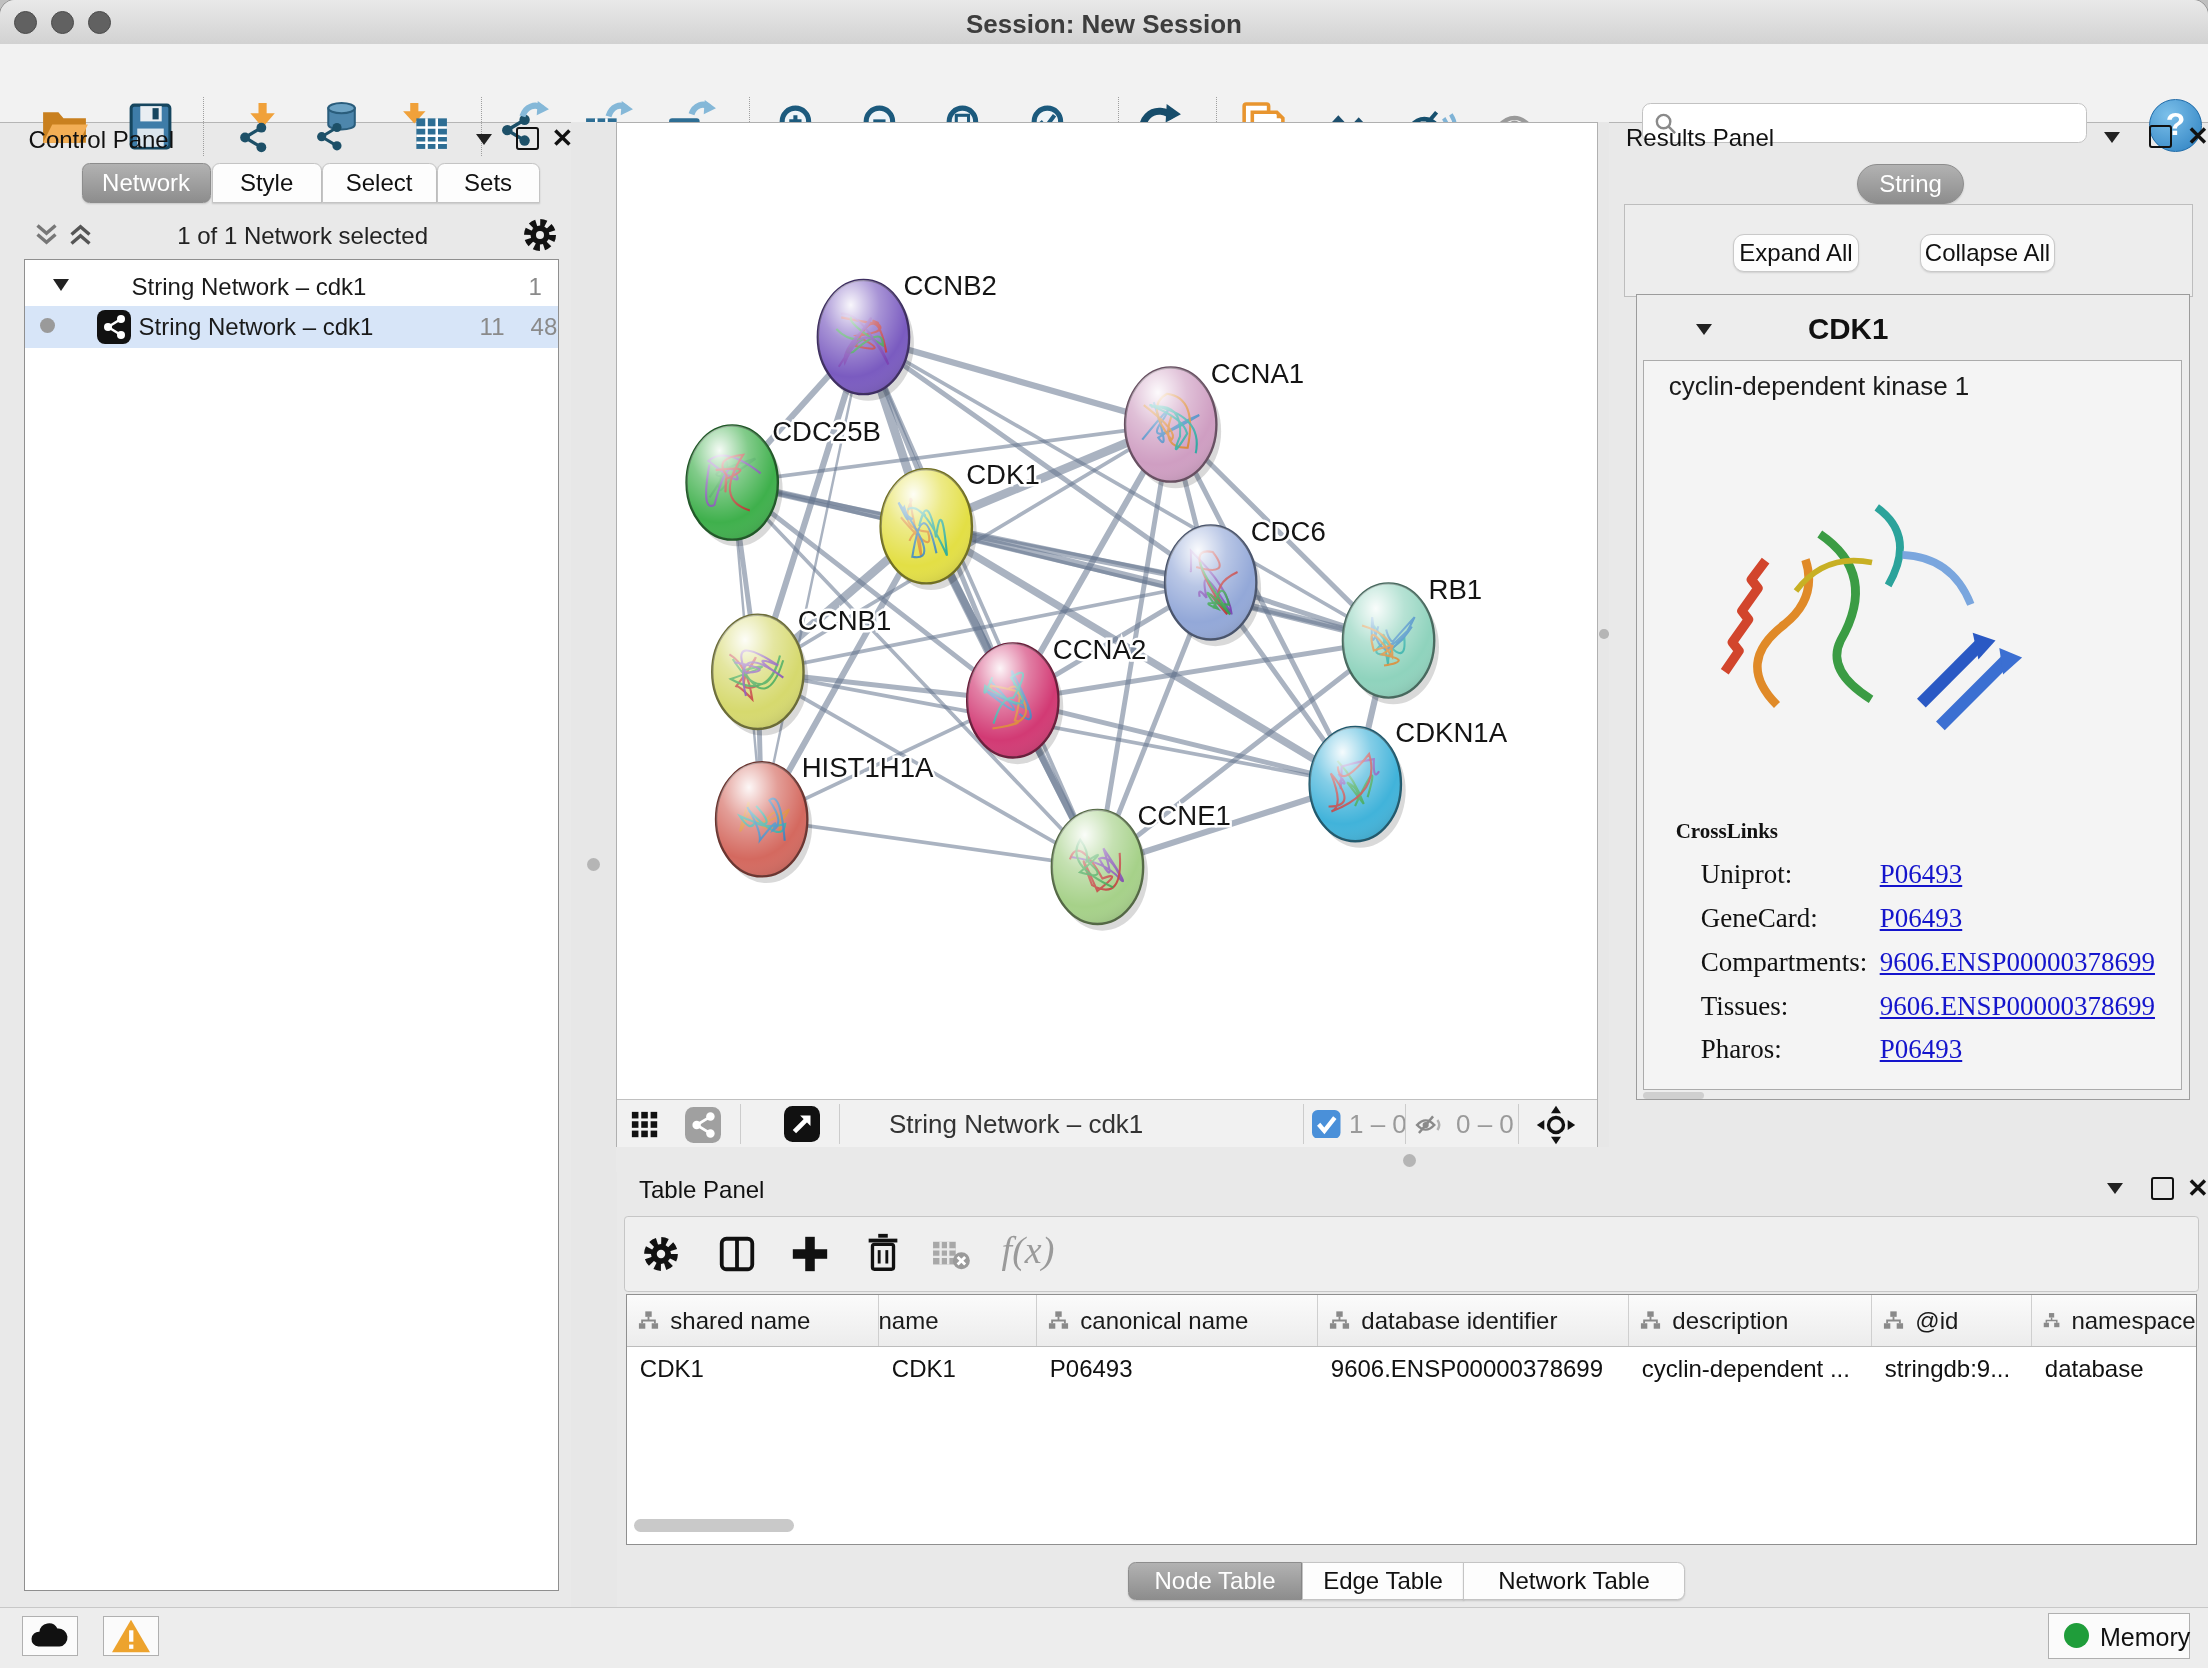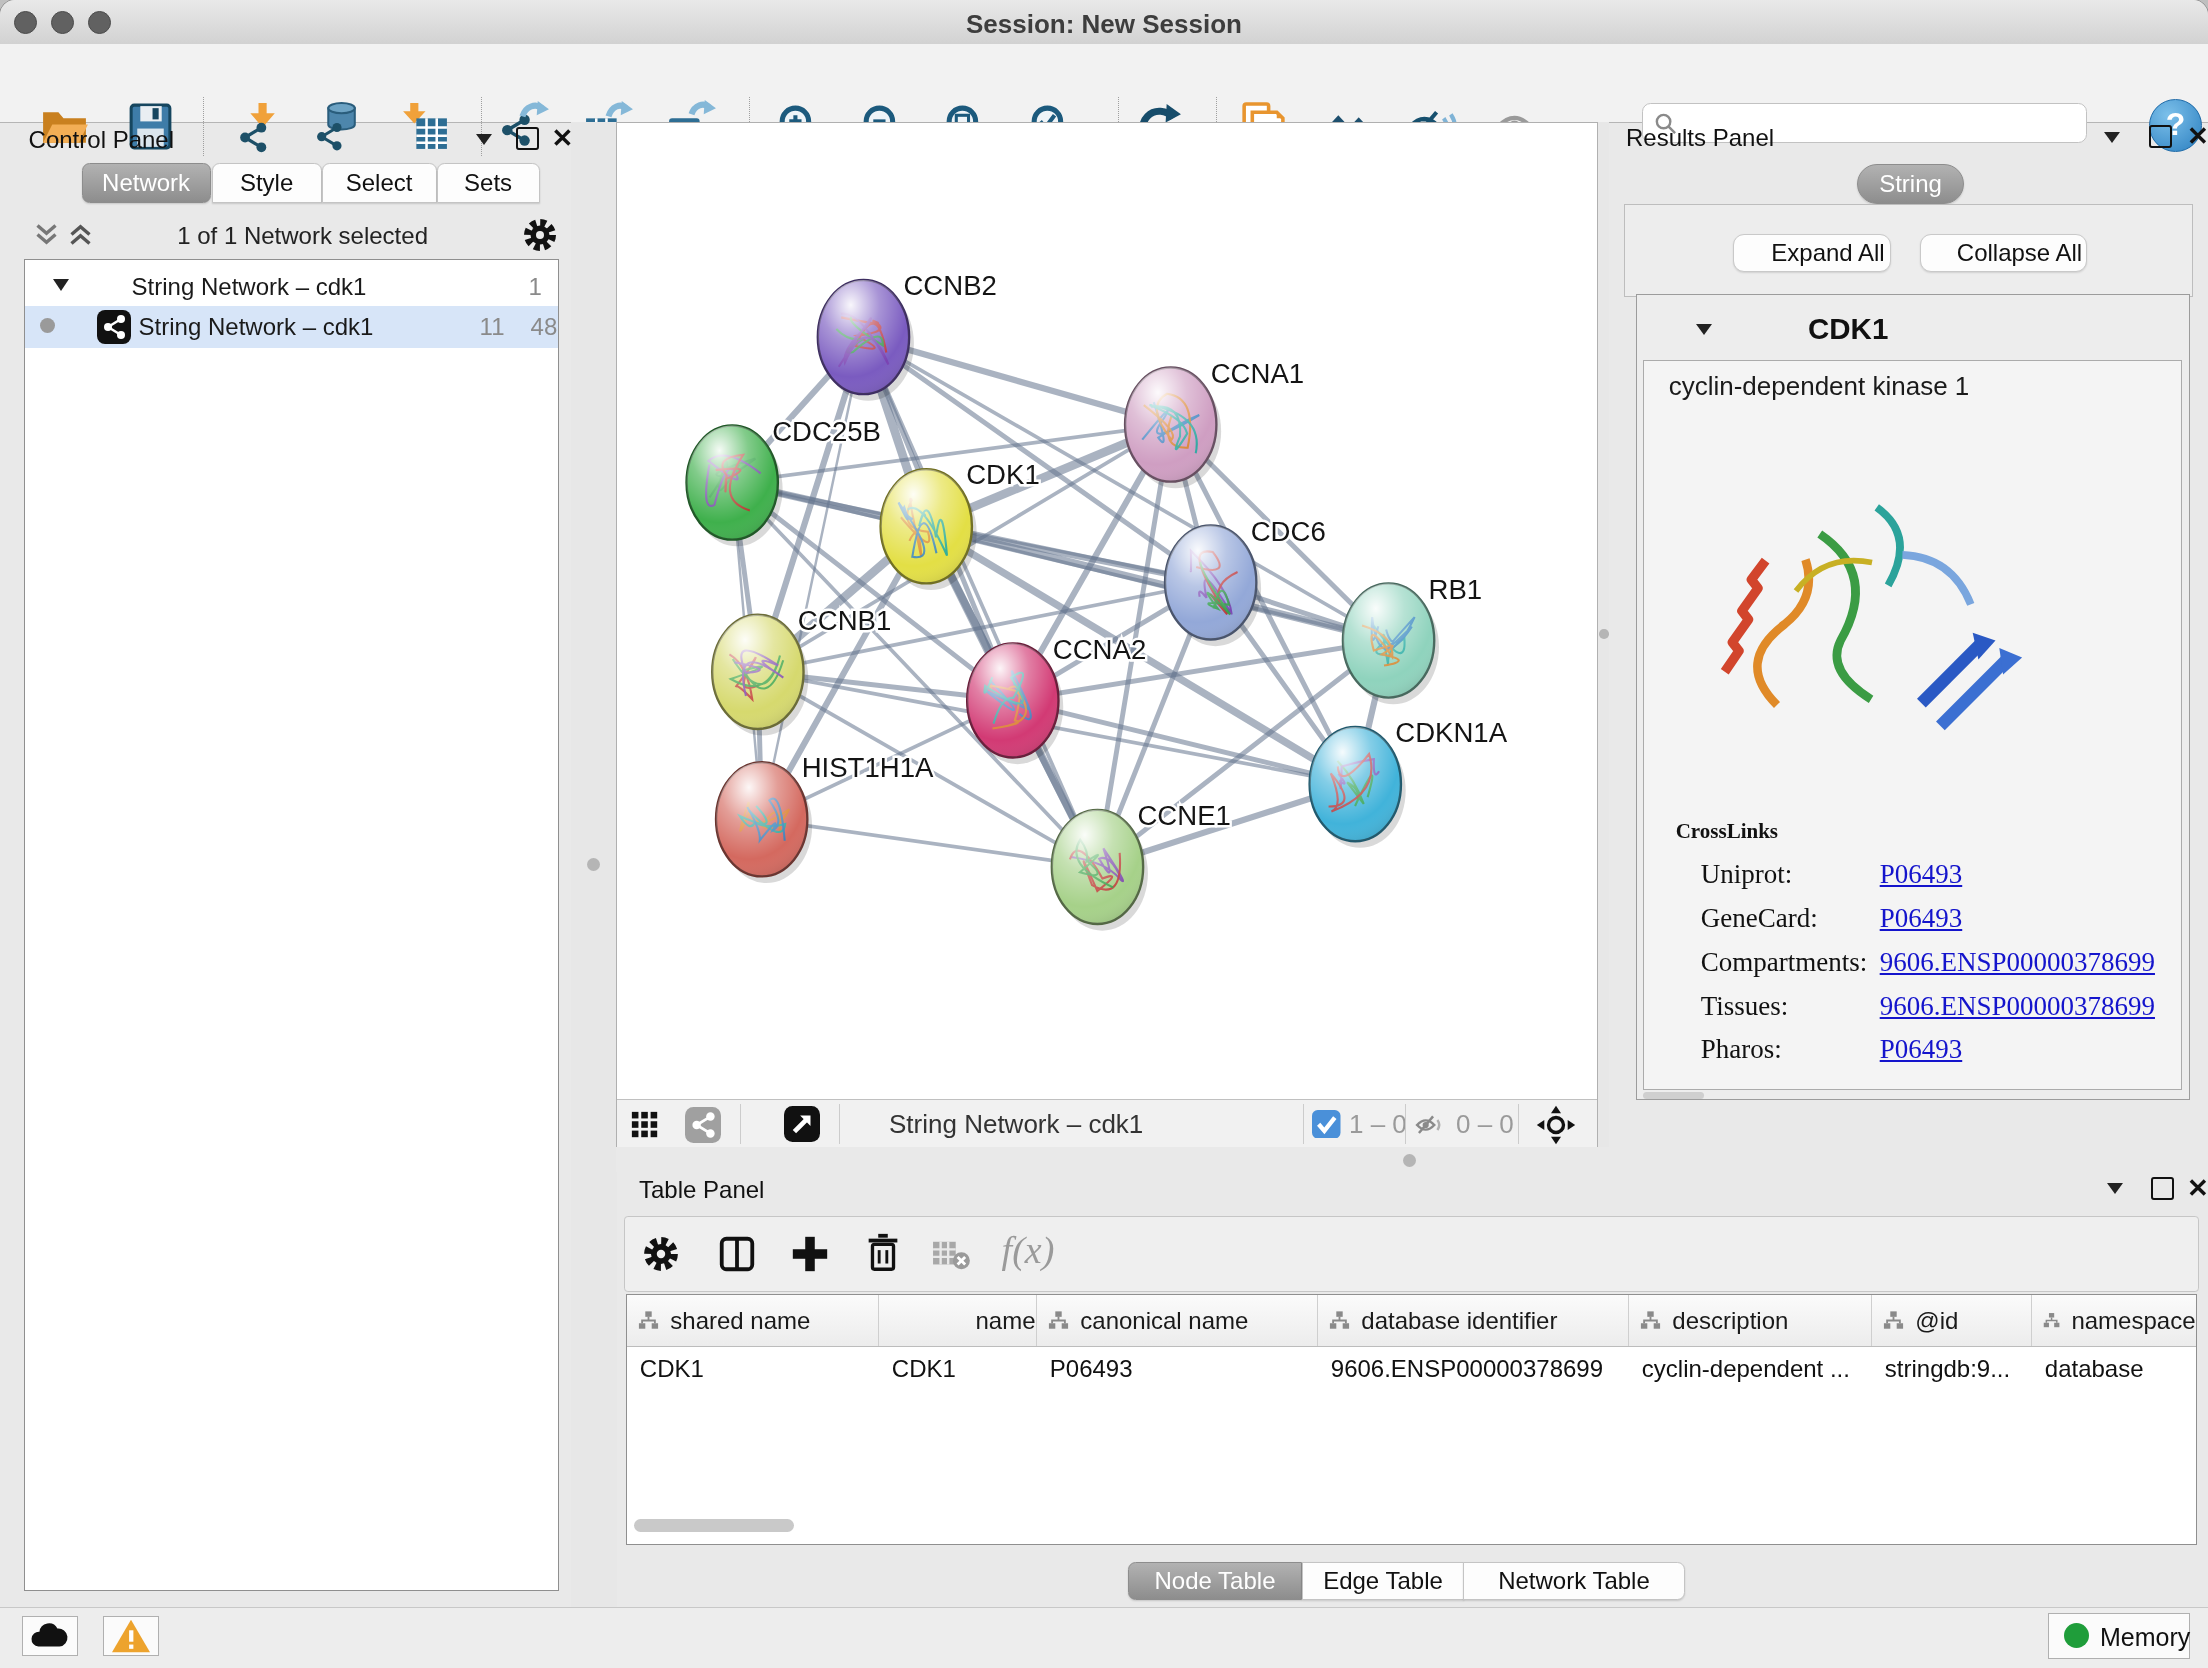--- a/index.html
+++ b/index.html
@@ -34,30 +34,30 @@
   .trow{position:absolute;left:0;width:100%;height:38px;font-size:24px;color:#1a1a1a;}
   .count{color:#8a8a8a;}
   
   .netstat{left:0;top:976px;width:980px;height:48px;background:#f1f1f1;border-top:1px solid #c0c0c0;}
   .vsep{top:3.8px;height:40px;border-left:1px solid #cccccc;width:0;}
   .statxt{font-size:26px;color:#333;line-height:48px;}
   .graytxt{color:#9a9a9a;}
   
   .rbox{border:1.9px solid #bdbdbd;background:#ededed;}
   .btn{background:#fdfdfd;border:1.9px solid #c9c9c9;border-radius:11px;font-size:24px;color:#111;
-       text-align:center;box-shadow:0 1px 1.9px rgba(0,0,0,.12);padding-left:32px;}
+       text-align:center;box-shadow:0 1px 1.9px rgba(0,0,0,.12);}
   .serif{font-family:"Liberation Serif",serif;}
   .xlink{color:#1414cc;text-decoration:underline;font-size:27px;font-family:"Liberation Serif",serif;}
   .xlabel{font-size:27px;color:#111;font-family:"Liberation Serif",serif;}
   
   .tblwrap{background:#fff;border:1.9px solid #8f8f8f;}
   .thead{display:flex;height:51px;background:linear-gradient(#fbfbfb,#ececec);border-bottom:1.9px solid #bcbcbc;}
   .th{display:flex;align-items:center;gap:11.4px;padding-left:11.4px;font-size:24px;color:#1a1a1a;
       border-right:1px solid #cfcfcf;box-sizing:border-box;overflow:hidden;white-space:nowrap;}
-  .th.center{justify-content:flex-end;padding-left:0;}
+  .th.center{justify-content:flex-start;padding-left:0;}
   .trowdata{display:flex;height:44px;}
   .td{font-size:24px;color:#111;padding-left:13.3px;line-height:44px;box-sizing:border-box;
       overflow:hidden;white-space:nowrap;}
   .c0{width:252px;} .c1{width:158px;} .c2{width:281px;} .c3{width:311px;} .c4{width:243px;} .c5{width:160px;} .c6{width:164px;}
   
   .bbar{left:0;top:1607px;width:2208px;height:61px;background:#ededed;border-top:1.9px solid #c8c8c8;}
   .bbtn{border:1.9px solid #b0b0b0;background:#fbfbfb;}
   .dot{border-radius:50%;background:#b5b5b5;}
 </style>
 </head>

